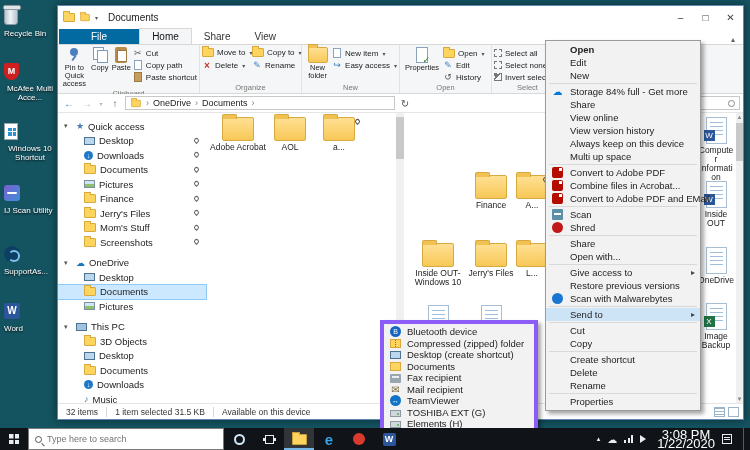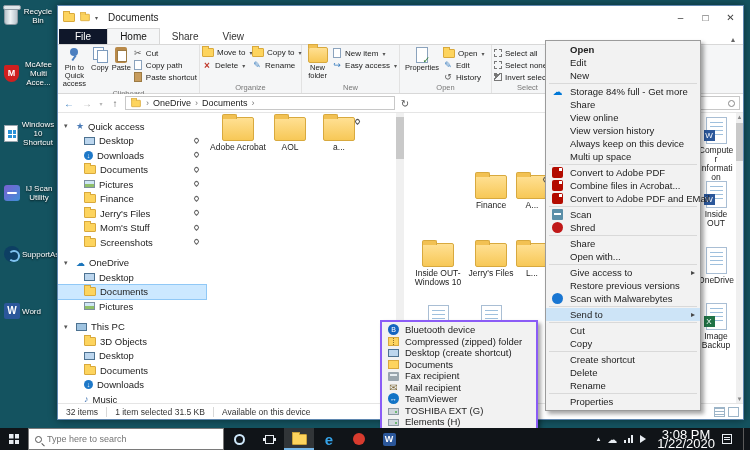--- a/index.html
+++ b/index.html
@@ -1,20 +1,20 @@
 <!DOCTYPE html>
 <html><head>
 <meta charset="utf-8">
 <style>
   *{margin:0;padding:0;box-sizing:border-box}
   html,body{width:750px;height:450px;overflow:hidden}
   body{position:relative;font-family:"Liberation Sans",sans-serif;background:#145360;font-size:10px;color:#222}
 
   
-  .dicon{position:absolute;left:4px;width:52px;display:flex;flex-direction:row;align-items:center;gap:2px;cursor:default}
+  .dicon{position:absolute;left:4px;width:52px;display:flex;flex-direction:column;align-items:flex-start;gap:2px;cursor:default}
   .dlabel{font-size:8px;color:#fff;text-align:center;line-height:9px;text-shadow:0 1px 2px rgba(0,0,0,.9)}
   .dimg{height:22px;display:flex;align-items:center;justify-content:center}
   .ico-recycle{width:14px;height:17px;background:linear-gradient(90deg,#b9c4cc,#eef3f6 45%,#b9c4cc);border:1px solid #8c99a3;border-radius:2px 2px 3px 3px;position:relative}
   .ico-recycle::before{content:"";position:absolute;top:-4px;left:-2px;width:16px;height:3px;background:#dfe6ea;border:1px solid #8c99a3;border-radius:2px}
   .ico-shield{width:15px;height:17px;background:#cf1f1f;border-radius:2px 2px 8px 8px;position:relative}
   .ico-shield::after{content:"M";color:#fff;font-size:9px;font-weight:bold;position:absolute;left:0;right:0;top:3px;text-align:center}
   .ico-windoc{width:14px;height:17px;background:#fff;border:1px solid #9aa6ae;position:relative}
   .ico-windoc::after{content:"";position:absolute;left:3px;top:4px;width:8px;height:8px;
     background:linear-gradient(#fff,#fff) 3.5px 0/1px 8px no-repeat,linear-gradient(90deg,#fff,#fff) 0 3.5px/8px 1px no-repeat,#2a92d8}
   .ico-scan{width:16px;height:16px;border-radius:3px;background:linear-gradient(135deg,#7a5fd0,#3f8fd8);position:relative}
@@ -26,21 +26,21 @@
 
   
   .win{position:absolute;left:57px;top:5px;width:687px;height:415px;background:#fff;border:1px solid #5f87b0;box-shadow:0 0 8px rgba(0,0,0,.45);display:flex;flex-direction:column}
   .titlebar{height:22px;display:flex;align-items:center;padding-left:5px;gap:4px;background:#fff}
   .title-text{font-size:10px;margin-left:6px}
   .wctl{margin-left:auto;display:flex;height:100%}
   .wbtn{width:25px;display:flex;align-items:center;justify-content:center;font-size:10px;color:#444}
 
   .tabs{height:17px;display:flex;align-items:flex-end;background:#fff;border-bottom:1px solid #d8d8d8;padding-left:1px}
   .tab{padding:2px 12px 2px;font-size:10px;color:#333}
-  .tab.file{background:#0f172a;color:#fff;padding:2px 16px}
+  .tab.file{background:#0369a1;color:#fff;padding:2px 32px}
   .tab.active{background:#f5f6f7;border:1px solid #d8d8d8;border-bottom:none;color:#111}
   .ribbon-collapse{margin-left:auto;margin-right:8px;color:#666;font-size:8px}
 
   .ribbon{height:49px;background:#f5f6f7;border-bottom:1px solid #d8d8d8;display:flex}
   .rgroup{display:flex;flex-direction:column;border-right:1px solid #e2e2e2;padding:1px 2px 0}
   .rbody{flex:1;display:flex;align-items:flex-start;gap:1px}
   .rgroup-label{text-align:center;font-size:7.5px;color:#777;height:10px;line-height:10px}
   .rbig{display:flex;flex-direction:column;align-items:center;text-align:center;font-size:7.5px;line-height:8px;color:#222;padding:1px 1px}
   .rbig .rico{height:16px;margin-bottom:1px}
   .rcol{display:flex;flex-direction:column;justify-content:flex-start;padding-top:1px}
@@ -120,21 +120,21 @@
   .cmico{position:absolute;left:6px;top:1px;width:11px;height:11px;border-radius:2px}
   .cmico.adobe{background:#b30b00}
   .cmico.adobe::after{content:"";position:absolute;right:1px;top:1px;width:3px;height:3px;background:#fff}
   .cmico.scan{background:#5b8fa8;border-radius:1px}
   .cmico.scan::after{content:"";position:absolute;left:2px;top:4px;width:7px;height:2px;background:#fff}
   .cmico.shred{background:#c01818;border-radius:50%}
   .cmico.mwb{background:#1976d2;border-radius:50%}
   .cmico.cloudchar{background:none;color:#0078d7;font-size:10px;line-height:11px;text-align:center}
   .subarrow{position:absolute;right:5px;color:#444;font-size:8px}
 
-  .smenu{position:absolute;left:380px;top:320px;width:158px;background:#f2f2f2;border:2px solid #8b5cf6;box-shadow:3px 3px 4px rgba(0,0,0,.35);padding:2px 0;z-index:45}
+  .smenu{position:absolute;left:380px;top:320px;width:158px;background:#f2f2f2;border:4px solid #8b5cf6;box-shadow:3px 3px 4px rgba(0,0,0,.35);padding:2px 0;z-index:45}
   .smi{height:11.5px;display:flex;align-items:center;gap:6px;padding:0 6px;font-size:9.5px;white-space:nowrap}
   .sico{width:11px;height:11px;flex:0 0 auto;position:relative}
   .sico.bt{background:#1565c0;border-radius:50%;color:#fff;font-size:7px;line-height:11px;text-align:center}
   .sico.zipf{background:#fdd45e;border:1px solid #d9a93c;height:9px;margin-top:1px}
   .sico.zipf::after{content:"";position:absolute;left:4px;top:0;bottom:0;width:1px;background:repeating-linear-gradient(180deg,#8a6d28 0,#8a6d28 1px,transparent 1px,transparent 2px)}
   .sico.deskt{border:1px solid #4d7291;background:#bcd6ee;height:8px;margin-top:1px}
   .sico.docf{background:#fdd45e;border:1px solid #d9a93c;height:9px;margin-top:1px}
   .sico.fax{background:#9aa6ae;border-radius:1px;height:9px;margin-top:1px}
   .sico.fax::after{content:"";position:absolute;left:2px;top:2px;width:7px;height:2px;background:#e8eef2}
   .sico.mail{color:#7d6a3a;font-size:10px;line-height:11px;text-align:center}

